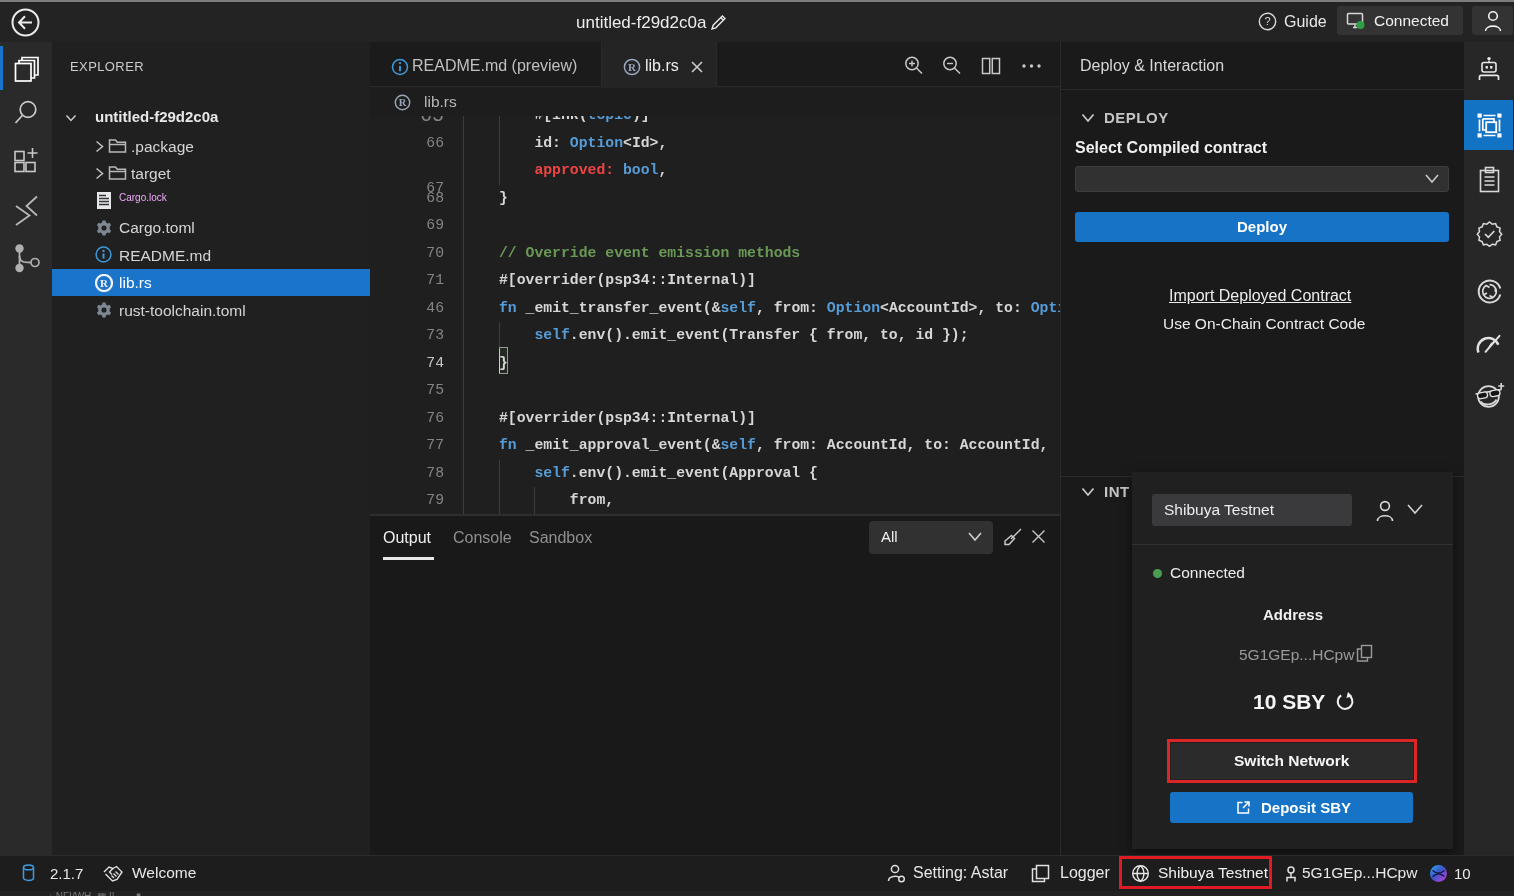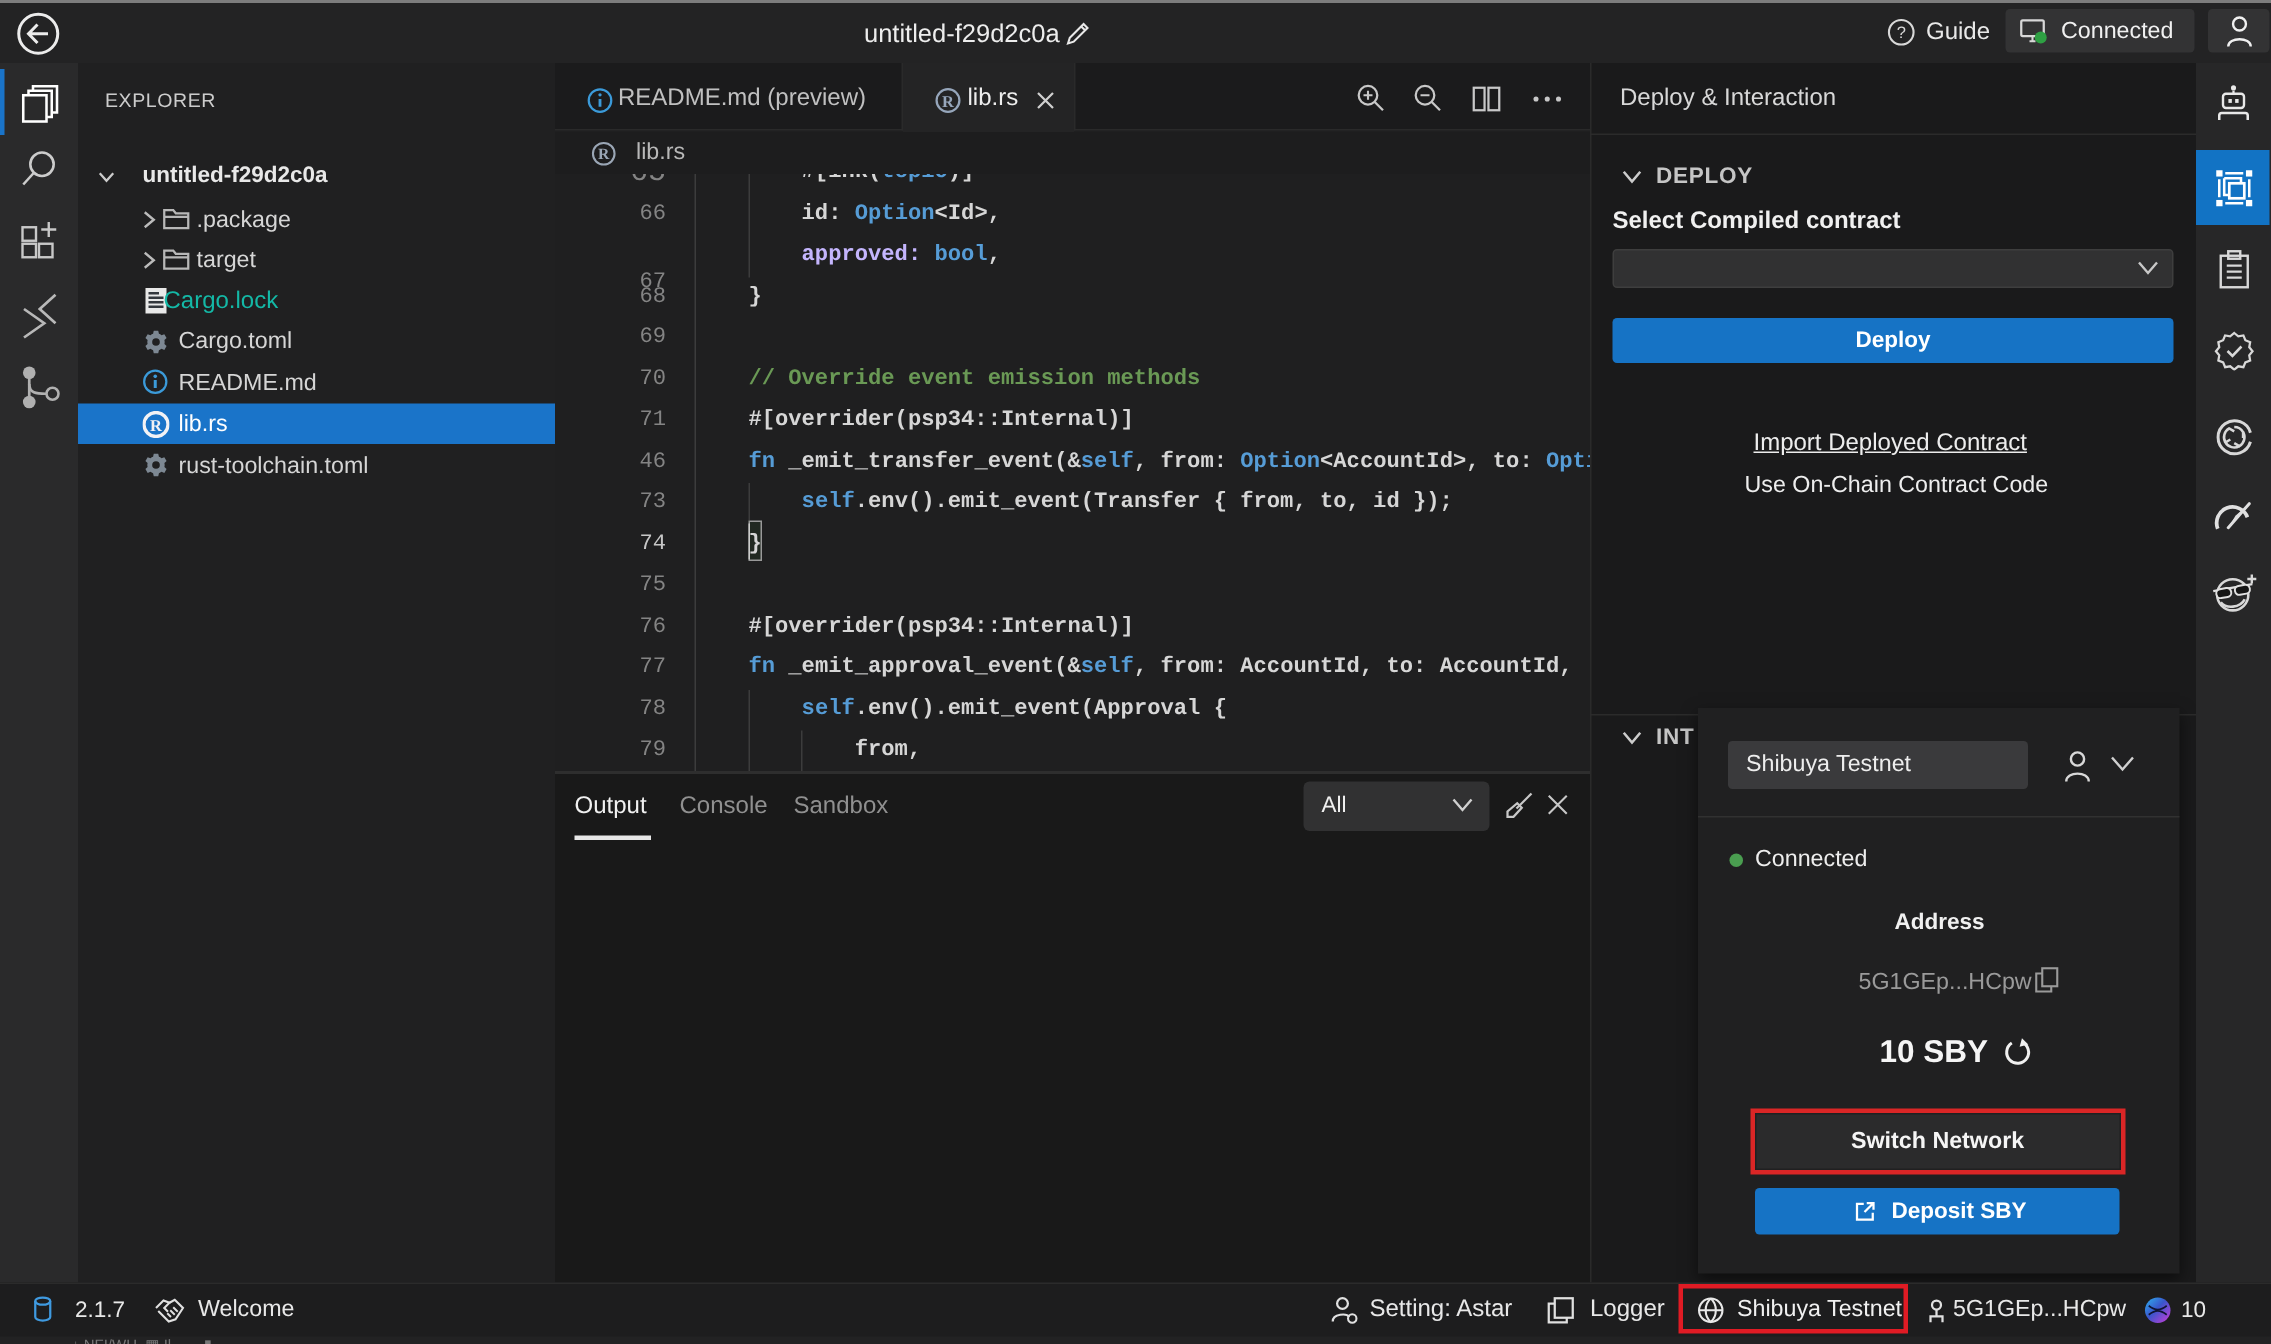--- a/index.html
+++ b/index.html
@@ -100,21 +100,21 @@
   </svg>
   <svg class="abs ic" style="left:108px;top:165px;" width="19" height="16" viewBox="0 0 19 16">
     <path d="M1.5 14 L1.5 2 L7.5 2 L9.2 4.2 L17.5 4.2 L17.5 14 Z M1.5 6.5 L17.5 6.5" fill="none" stroke="#b8b8b8" stroke-width="1.5"></path>
   </svg>
   <div class="abs txt" style="left:131px;top:165px;font-size:15.5px;color:#d5d5d5;">target</div>
 
   <svg class="abs ic" style="left:96px;top:191px;" width="16" height="19" viewBox="0 0 16 19">
     <rect x="1" y="1" width="14" height="17" fill="#e8e8e8"></rect>
     <path d="M3 4.5 L10 4.5 M3 7.5 L13 7.5 M3 10.5 L13 10.5 M3 13.5 L13 13.5" stroke="#33373d" stroke-width="1.6"></path>
   </svg>
-  <div class="abs txt" style="left:109px;top:192px;font-size:16px;color:#14b8a6;">Cargo.lock</div>
+  <div class="abs txt" style="left:119px;top:192px;font-size:10px;color:#f0abfc;">Cargo.lock</div>
 
   <svg class="abs ic" style="left:95px;top:219px;" width="18" height="18" viewBox="0 0 24 24">
     <path fill="#7d8893" d="M10 2 L14 2 L14.6 4.6 A7.5 7.5 0 0 1 16.9 5.9 L19.4 5 L21.4 8.4 L19.5 10.2 A7.5 7.5 0 0 1 19.5 13.8 L21.4 15.6 L19.4 19 L16.9 18.1 A7.5 7.5 0 0 1 14.6 19.4 L14 22 L10 22 L9.4 19.4 A7.5 7.5 0 0 1 7.1 18.1 L4.6 19 L2.6 15.6 L4.5 13.8 A7.5 7.5 0 0 1 4.5 10.2 L2.6 8.4 L4.6 5 L7.1 5.9 A7.5 7.5 0 0 1 9.4 4.6 Z M12 8.6 A3.4 3.4 0 1 0 12 15.4 A3.4 3.4 0 1 0 12 8.6 Z" fill-rule="evenodd"></path>
   </svg>
   <div class="abs txt" style="left:119px;top:219px;font-size:15.5px;color:#d5d5d5;">Cargo.toml</div>
 
   <svg class="abs ic" style="left:95px;top:246px;" width="17" height="17" viewBox="0 0 17 17">
     <circle cx="8.5" cy="8.5" r="7.4" fill="none" stroke="#3b9ad9" stroke-width="1.5"></circle>
     <circle cx="8.5" cy="4.9" r="1.2" fill="#3b9ad9"></circle>
     <path d="M8.5 7.4 L8.5 12.6" stroke="#3b9ad9" stroke-width="2"></path>
@@ -205,21 +205,21 @@
         <div class="abs txt" style="left:0;top:234.05px;width:74px;height:27.5px;line-height:27.5px;font-family:'Liberation Mono',monospace;font-size:14.77px;color:#c6c6c6;text-align:right;">74</div>
         <div class="abs txt" style="left:0;top:261.55px;width:74px;height:27.5px;line-height:27.5px;font-family:'Liberation Mono',monospace;font-size:14.77px;color:#848484;text-align:right;">75</div>
         <div class="abs txt" style="left:0;top:289.05px;width:74px;height:27.5px;line-height:27.5px;font-family:'Liberation Mono',monospace;font-size:14.77px;color:#848484;text-align:right;">76</div>
         <div class="abs txt" style="left:0;top:316.55px;width:74px;height:27.5px;line-height:27.5px;font-family:'Liberation Mono',monospace;font-size:14.77px;color:#848484;text-align:right;">77</div>
         <div class="abs txt" style="left:0;top:344.05px;width:74px;height:27.5px;line-height:27.5px;font-family:'Liberation Mono',monospace;font-size:14.77px;color:#848484;text-align:right;">78</div>
         <div class="abs txt" style="left:0;top:371.55px;width:74px;height:27.5px;line-height:27.5px;font-family:'Liberation Mono',monospace;font-size:14.77px;color:#848484;text-align:right;">79</div>
       </div>
     <div id="code">
         <div class="abs" style="white-space:pre;left:93.5px;top:-13.45px;height:27.5px;line-height:27.5px;font-family:'Liberation Mono',monospace;font-size:14.77px;font-weight:bold;"><span style="color:#d6d6d6">        #[ink(</span><span style="color:#569cd6">topic</span><span style="color:#d6d6d6">)]</span></div>
         <div class="abs" style="white-space:pre;left:93.5px;top:14.05px;height:27.5px;line-height:27.5px;font-family:'Liberation Mono',monospace;font-size:14.77px;font-weight:bold;"><span style="color:#d6d6d6">        id: </span><span style="color:#569cd6">Option</span><span style="color:#d6d6d6">&lt;Id&gt;,</span></div>
-        <div class="abs" style="white-space:pre;left:93.5px;top:41.55px;height:27.5px;line-height:27.5px;font-family:'Liberation Mono',monospace;font-size:14.77px;font-weight:bold;"><span style="color:#c4b5fd">        approved: </span><span style="color:#569cd6">bool</span><span style="color:#d6d6d6">,</span></div>
+        <div class="abs" style="white-space:pre;left:93.5px;top:41.55px;height:27.5px;line-height:27.5px;font-family:'Liberation Mono',monospace;font-size:14.77px;font-weight:bold;"><span style="color:#ef4444">        approved: </span><span style="color:#569cd6">bool</span><span style="color:#d6d6d6">,</span></div>
         <div class="abs" style="white-space:pre;left:93.5px;top:69.05px;height:27.5px;line-height:27.5px;font-family:'Liberation Mono',monospace;font-size:14.77px;font-weight:bold;"><span style="color:#d6d6d6">    }</span></div>
         <div class="abs" style="white-space:pre;left:93.5px;top:96.55px;height:27.5px;line-height:27.5px;font-family:'Liberation Mono',monospace;font-size:14.77px;font-weight:bold;"></div>
         <div class="abs" style="white-space:pre;left:93.5px;top:124.05px;height:27.5px;line-height:27.5px;font-family:'Liberation Mono',monospace;font-size:14.77px;font-weight:bold;"><span style="color:#6a9955">    // Override event emission methods</span></div>
         <div class="abs" style="white-space:pre;left:93.5px;top:151.55px;height:27.5px;line-height:27.5px;font-family:'Liberation Mono',monospace;font-size:14.77px;font-weight:bold;"><span style="color:#d6d6d6">    #[overrider(psp34::Internal)]</span></div>
         <div class="abs" style="white-space:pre;left:93.5px;top:179.05px;height:27.5px;line-height:27.5px;font-family:'Liberation Mono',monospace;font-size:14.77px;font-weight:bold;"><span style="color:#d6d6d6">    </span><span style="color:#569cd6">fn</span><span style="color:#d6d6d6"> _emit_transfer_event(&amp;</span><span style="color:#569cd6">self</span><span style="color:#d6d6d6">, from: </span><span style="color:#569cd6">Option</span><span style="color:#d6d6d6">&lt;AccountId&gt;, to: </span><span style="color:#569cd6">Opti</span></div>
         <div class="abs" style="white-space:pre;left:93.5px;top:206.55px;height:27.5px;line-height:27.5px;font-family:'Liberation Mono',monospace;font-size:14.77px;font-weight:bold;"><span style="color:#d6d6d6">        </span><span style="color:#569cd6">self</span><span style="color:#d6d6d6">.env().emit_event(Transfer { from, to, id });</span></div>
         <div class="abs" style="white-space:pre;left:93.5px;top:234.05px;height:27.5px;line-height:27.5px;font-family:'Liberation Mono',monospace;font-size:14.77px;font-weight:bold;"><span style="color:#d6d6d6">    }</span></div>
         <div class="abs" style="white-space:pre;left:93.5px;top:261.55px;height:27.5px;line-height:27.5px;font-family:'Liberation Mono',monospace;font-size:14.77px;font-weight:bold;"></div>
         <div class="abs" style="white-space:pre;left:93.5px;top:289.05px;height:27.5px;line-height:27.5px;font-family:'Liberation Mono',monospace;font-size:14.77px;font-weight:bold;"><span style="color:#d6d6d6">    #[overrider(psp34::Internal)]</span></div>
         <div class="abs" style="white-space:pre;left:93.5px;top:316.55px;height:27.5px;line-height:27.5px;font-family:'Liberation Mono',monospace;font-size:14.77px;font-weight:bold;"><span style="color:#d6d6d6">    </span><span style="color:#569cd6">fn</span><span style="color:#d6d6d6"> _emit_approval_event(&amp;</span><span style="color:#569cd6">self</span><span style="color:#d6d6d6">, from: AccountId, to: AccountId,</span></div>

